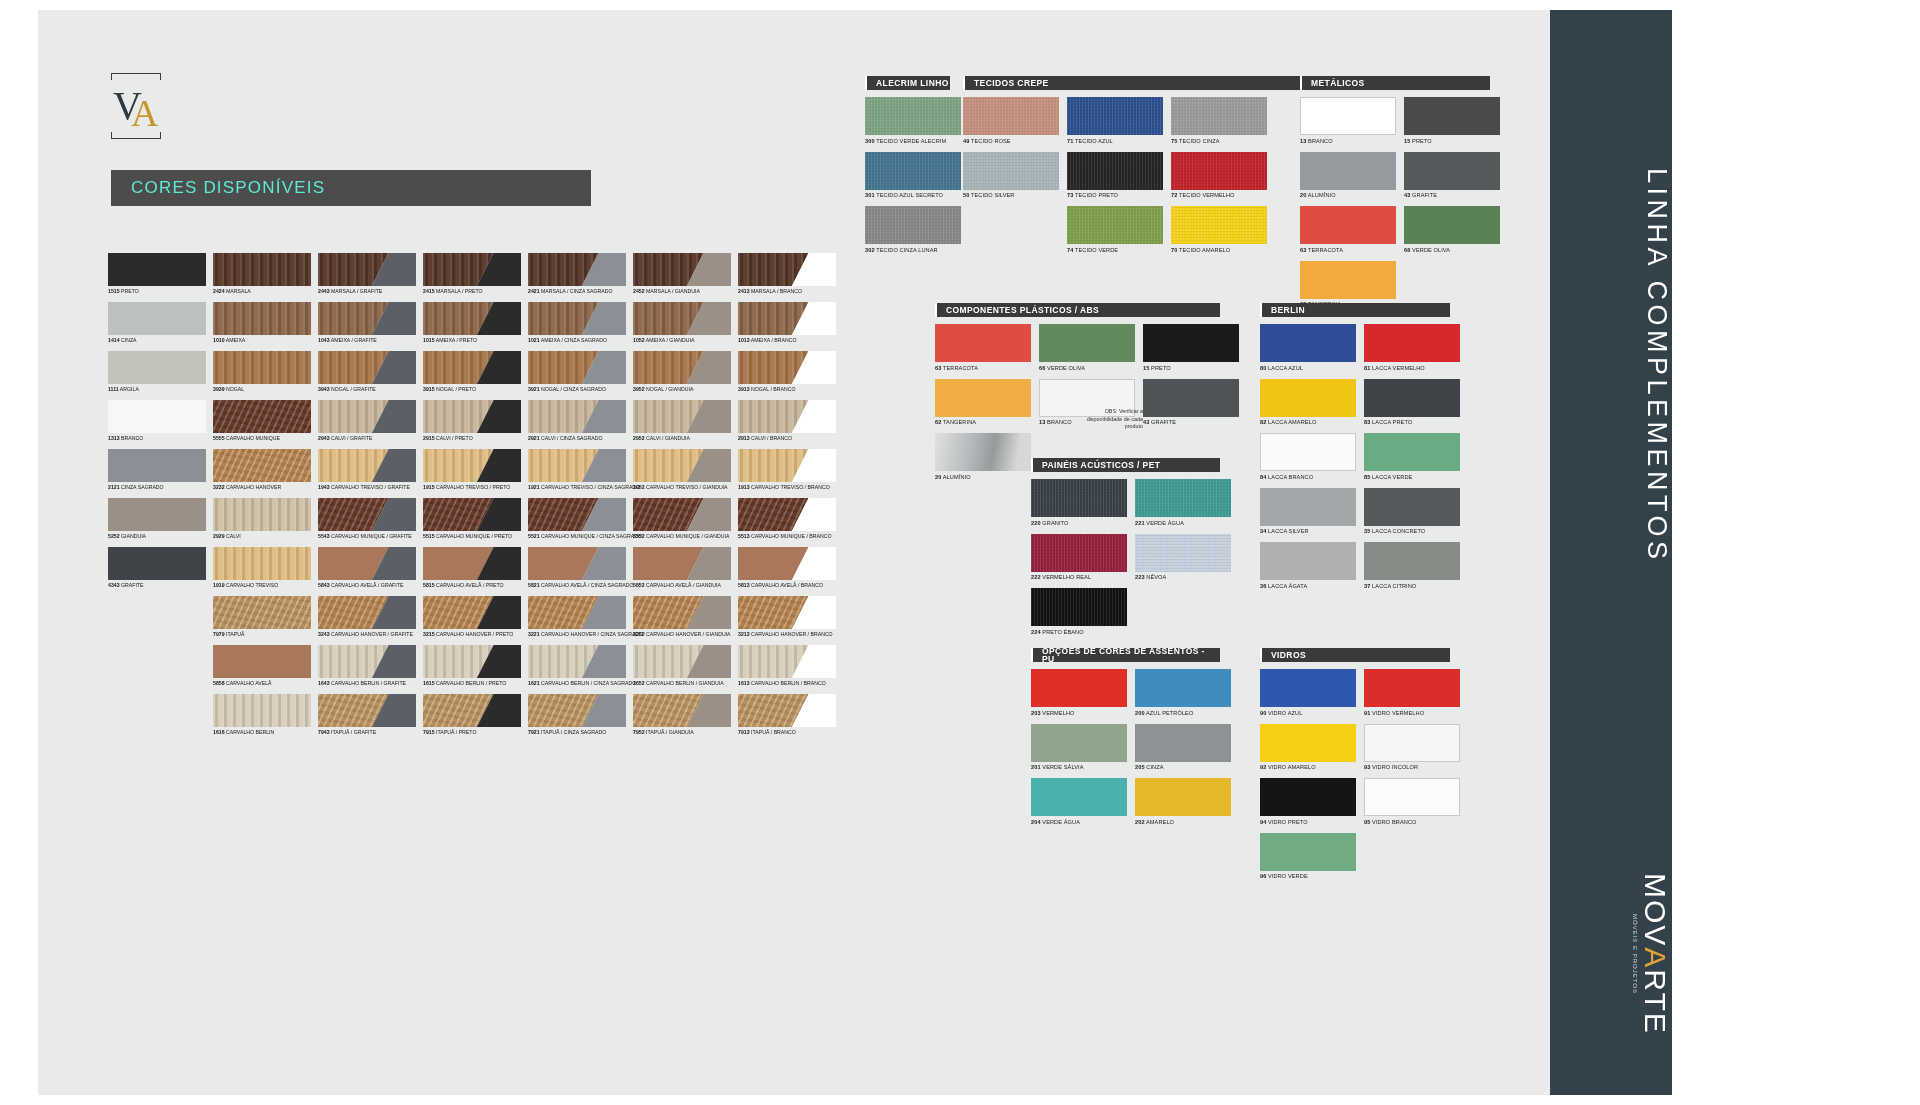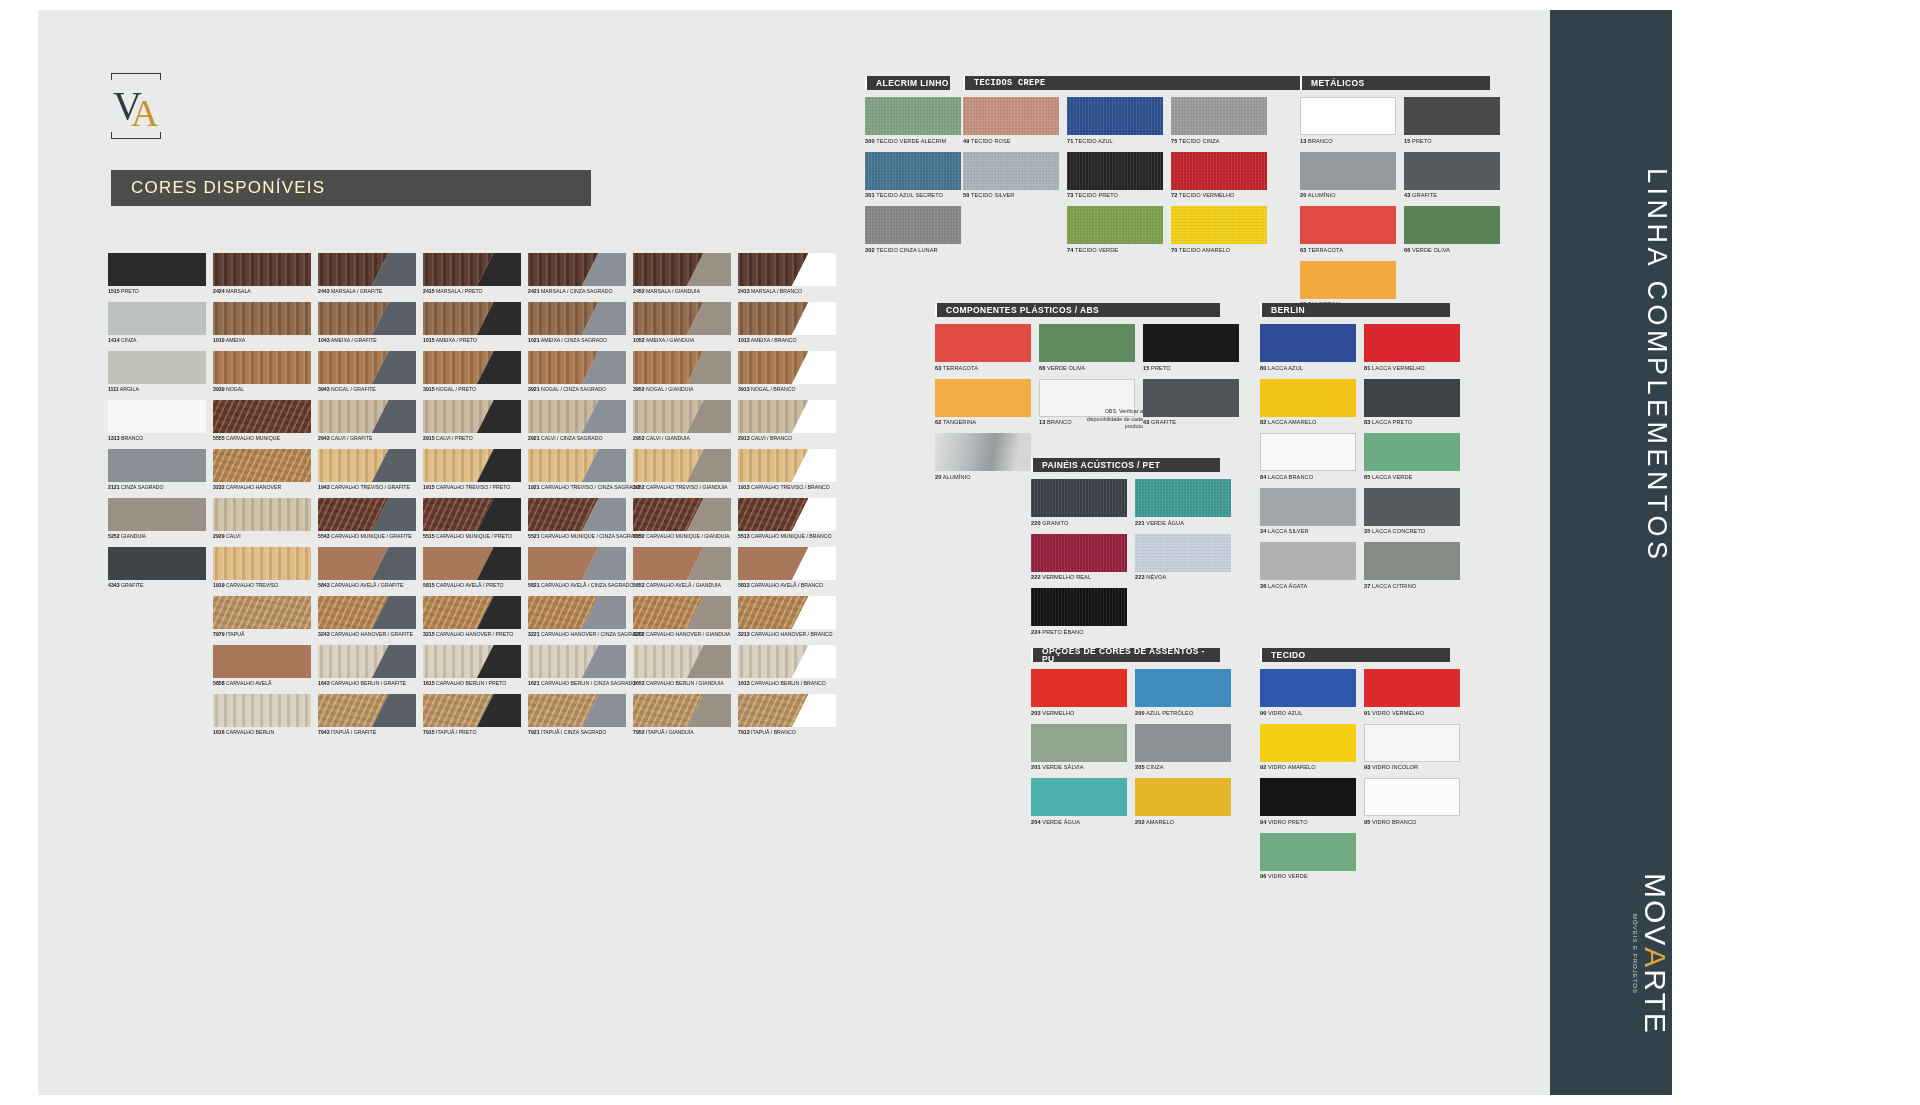--- a/index.html
+++ b/index.html
@@ -81,21 +81,21 @@
   }
   .title-main {
     position: absolute; left: 148px; top: 78px;
     font-size: 30px; letter-spacing: 9px; color: #cfd0d0;
     font-weight: 400;
   }
   .cores-bar {
     position: absolute; left: 73px; top: 160px;
     width: 480px; height: 36px;
     background: #4c4c4c;
-    color: #fef9c3;
+    color: #5eead4;
     display: flex; align-items: center;
     padding-left: 20px;
     font-size: 17px; letter-spacing: 1.2px;
   }
 
   
   .sec {
     position: absolute;
   }
   .sec-head {
@@ -139,21 +139,21 @@
   .mcell .lbl {
     font-size: 5.2px; color: #161616; margin-top: 2px; white-space: nowrap;
     letter-spacing: 0;
   }
   .mcell .lbl b { font-weight: bold; }
 
   
   #linho   { left: 827px;  top: 66px;  width: 85px; }
   #linho .sec-head { width: 85px; }
   #crepe   { left: 925px;  top: 66px;  width: 285px; }
-  #crepe .sec-head { width: 341px; font-family: Liberation Mono, monospace; }
+  #crepe .sec-head { width: 341px; }
   #metal   { left: 1262px; top: 66px;  width: 190px; }
   #metal .sec-head { width: 190px; }
   #abs     { left: 897px;  top: 293px; width: 285px; }
   #abs .sec-head { width: 285px; }
   #pet     { left: 993px;  top: 448px; width: 189px; }
   #pet .sec-head { width: 189px; }
   #pu      { left: 993px;  top: 638px; width: 189px; }
   #pu .sec-head { width: 189px; }
   #lacca   { left: 1222px; top: 293px; width: 190px; }
   #lacca .sec-head { width: 190px; }
@@ -1000,21 +1000,21 @@
               <div class="chip">
                 <div class="split " style="background: rgb(135, 139, 133);"></div>
               </div>
               <div class="lbl"><b>37</b> LACCA CITRINO</div>
             </div>
           </div>
         </div>
     </div>
 
     <div class="sec" id="vidros">
-      <div class="sec-head">TECIDO</div>
+      <div class="sec-head">VIDROS</div>
       <div class="sec-body">
           <div class="grid" style="width: 208px;">
             <div class="sw">
               <div class="chip">
                 <div class="split " style="background: rgb(47, 87, 173);"></div>
               </div>
               <div class="lbl"><b>90</b> VIDRO AZUL</div>
             </div>
             <div class="sw">
               <div class="chip">

